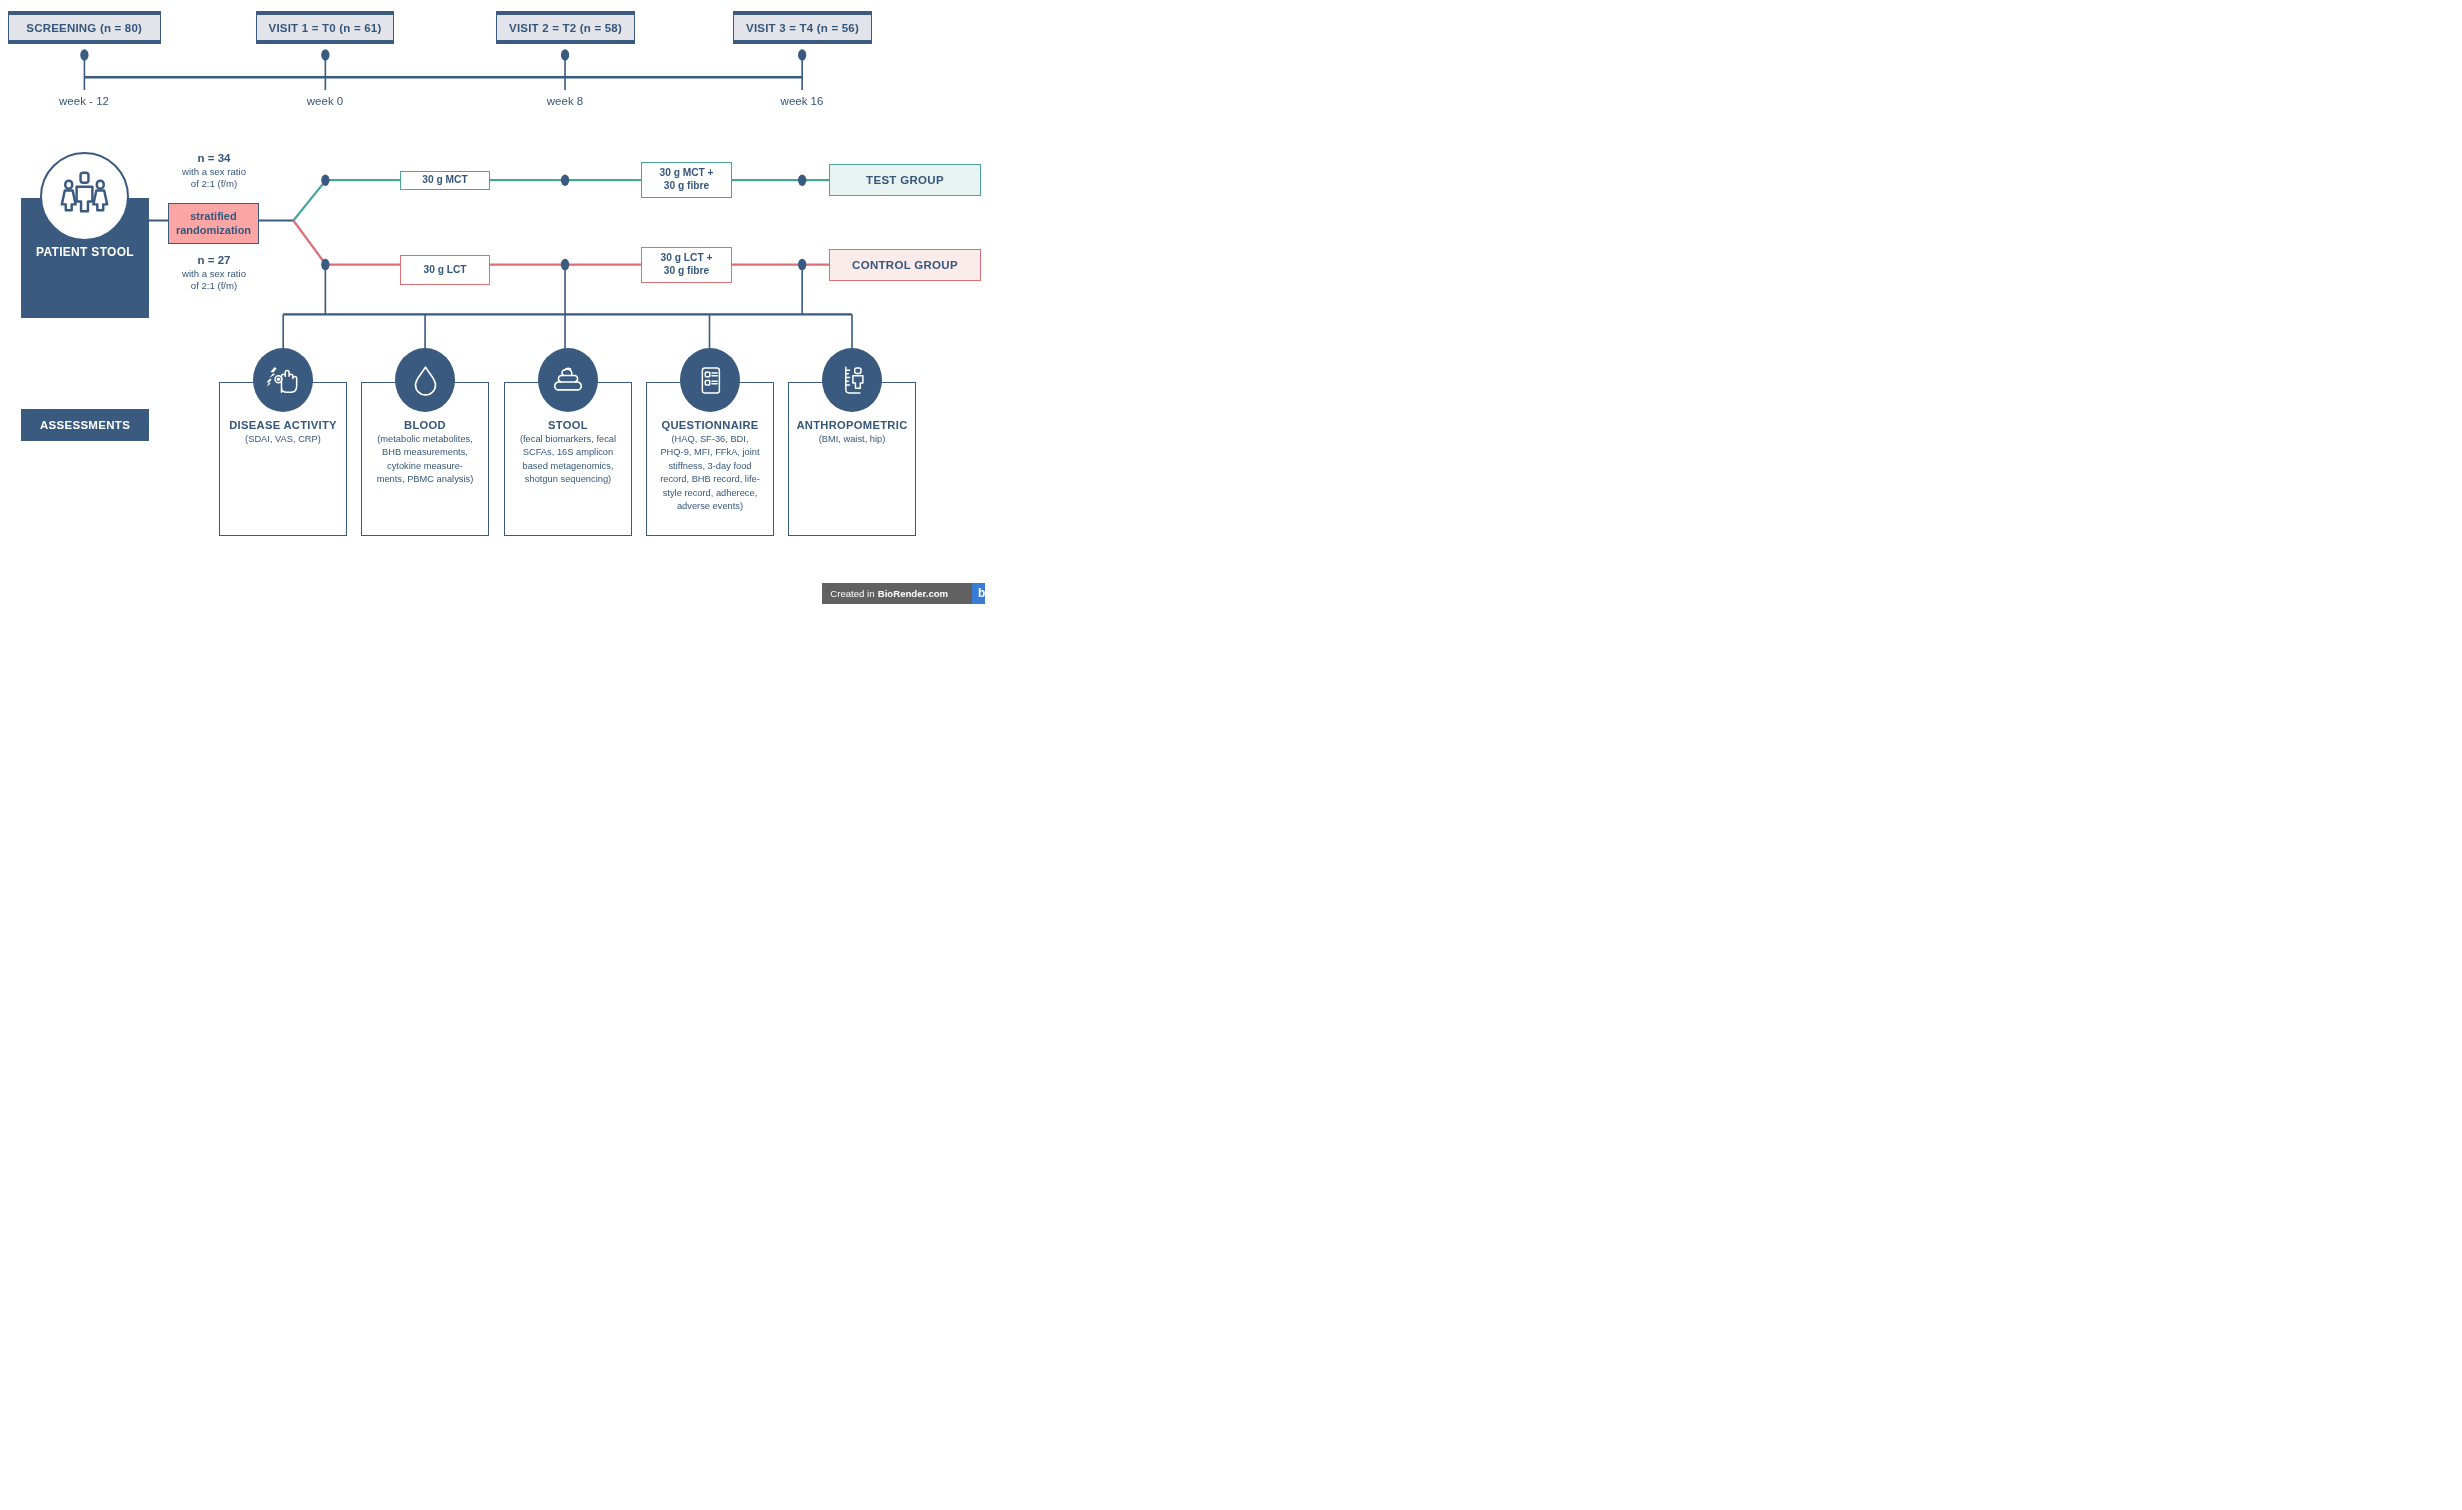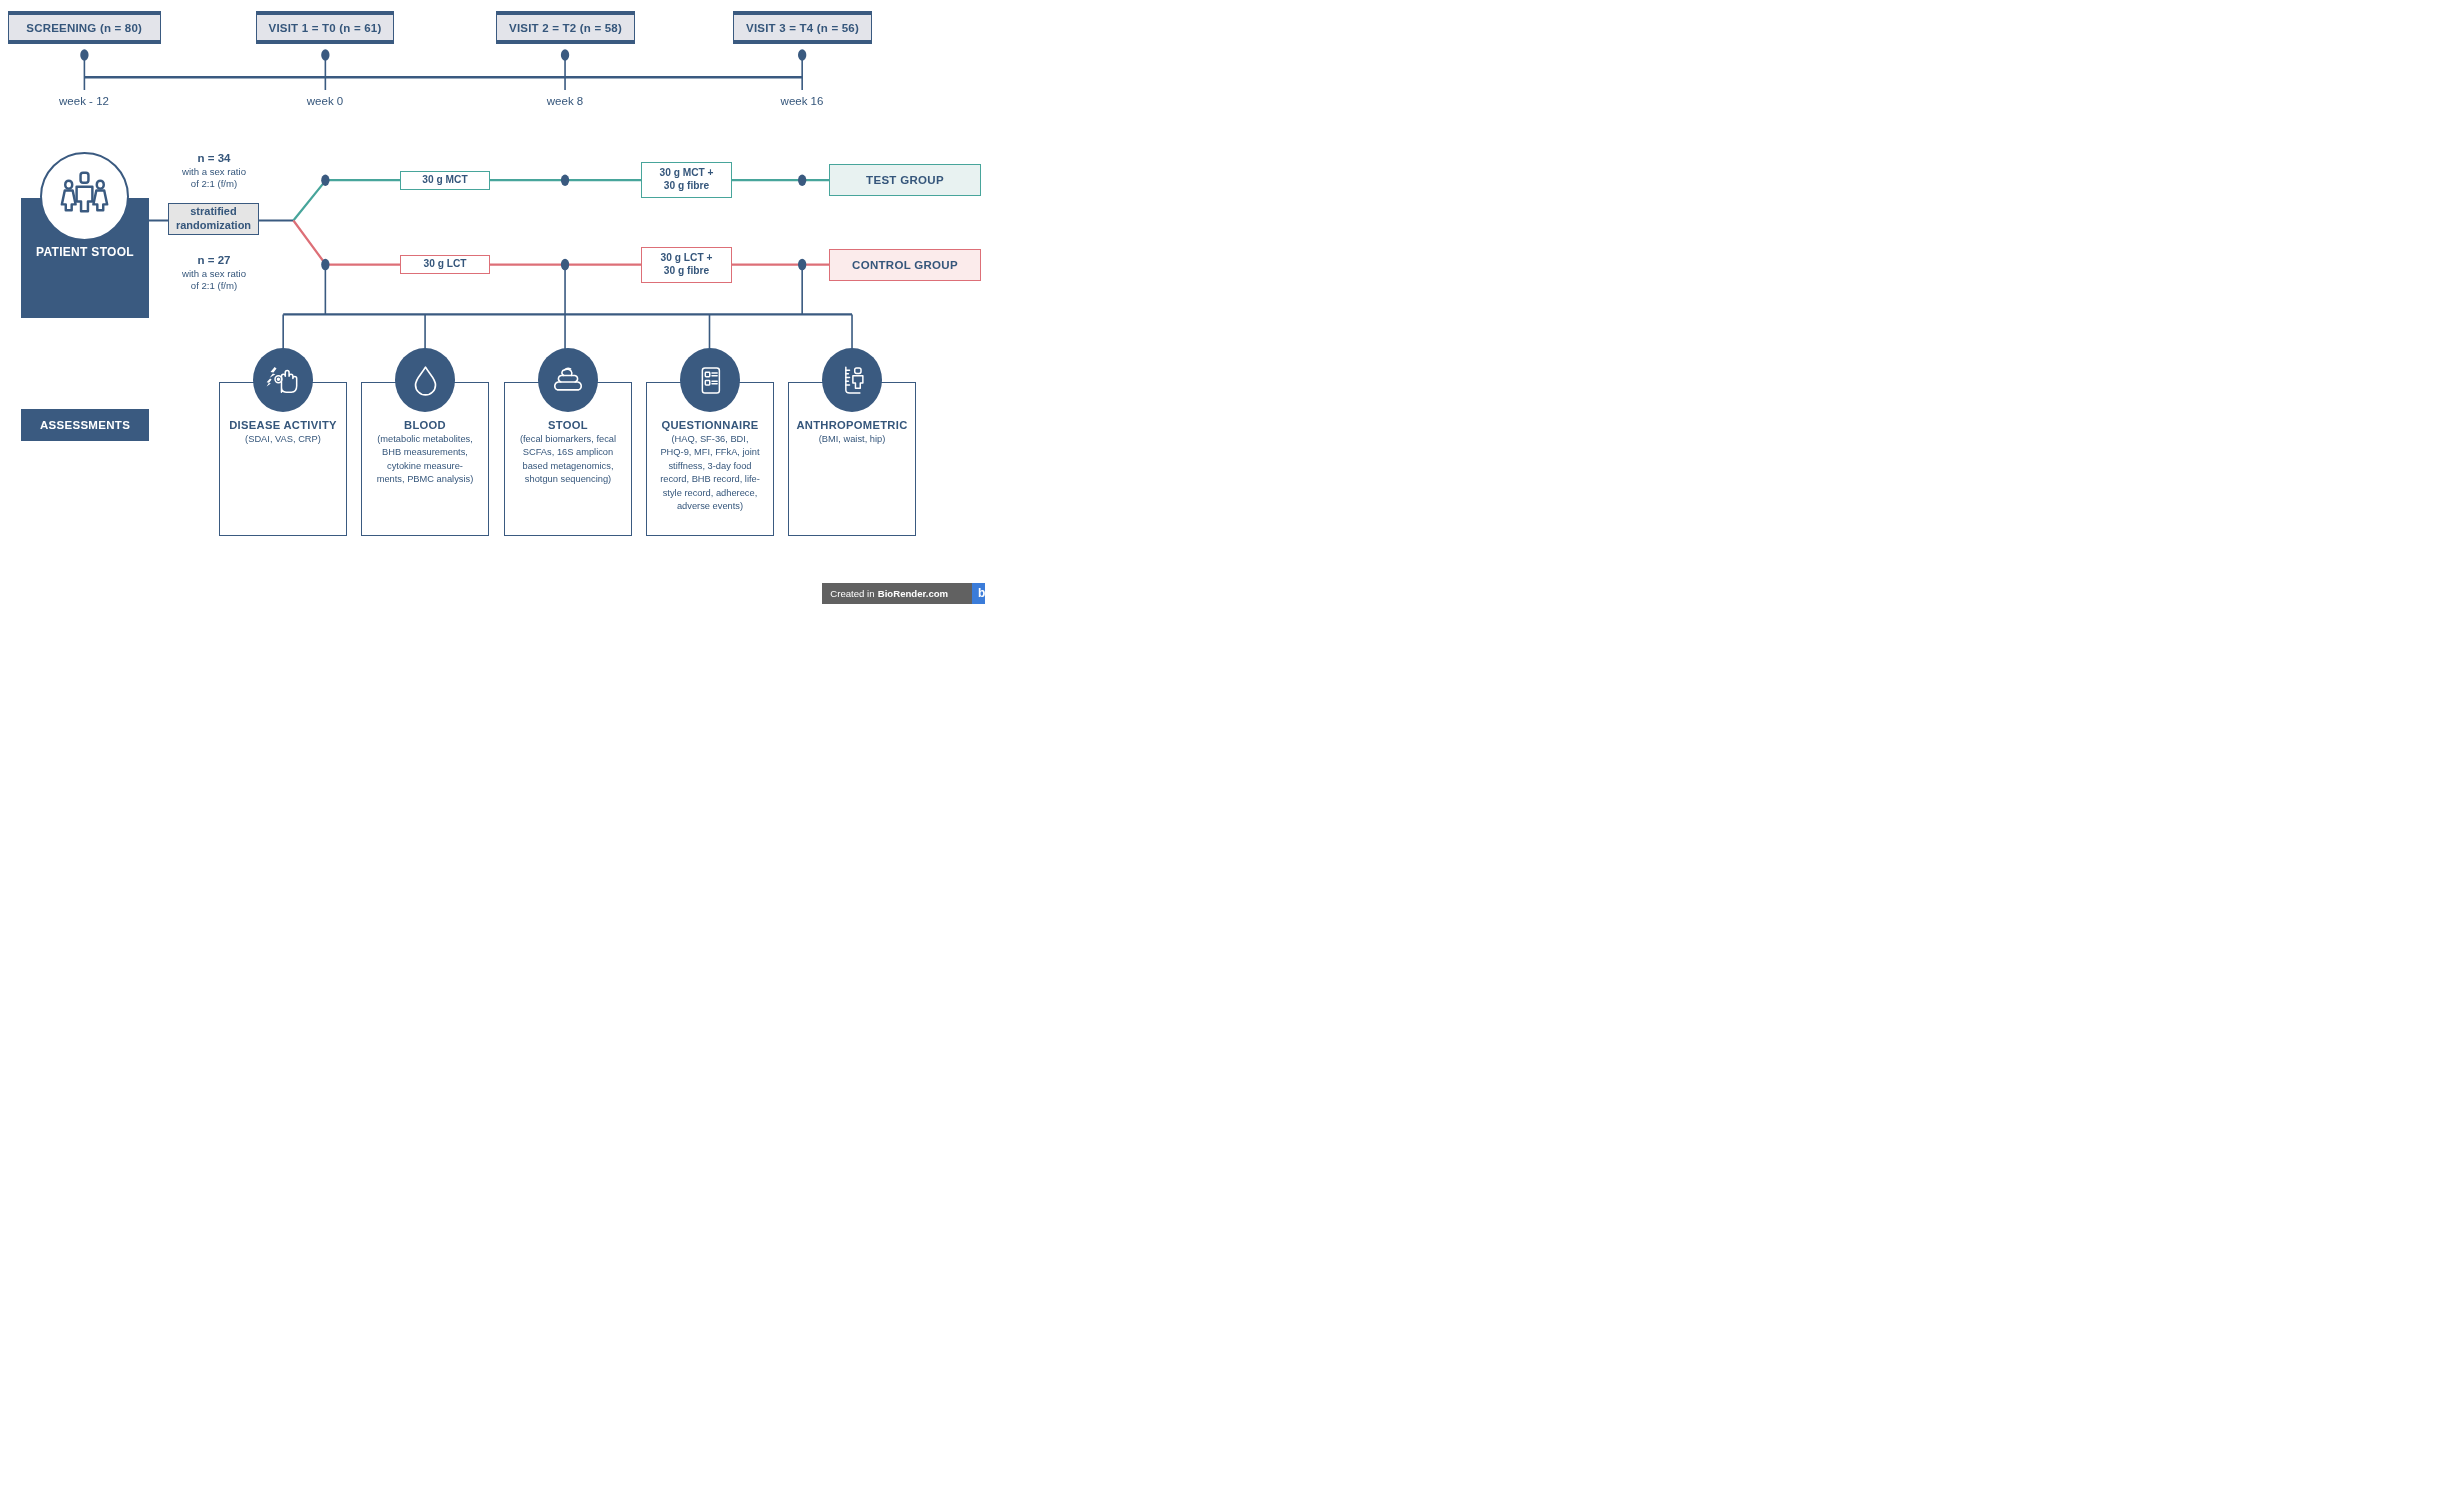--- a/index.html
+++ b/index.html
@@ -29,21 +29,21 @@
   .ps-square{left:21px;top:198px;width:128px;height:120px;background:var(--dark-blue);z-index:1;}
   .ps-label{left:21px;top:245px;width:128px;text-align:center;color:#fff;font-weight:bold;
     font-size:12px;letter-spacing:0.3px;z-index:3;}
   .ps-circle{left:40px;top:152px;width:89px;height:89px;background:#fff;border:2.6px solid var(--dark-blue);
     border-radius:50%;display:flex;align-items:center;justify-content:center;z-index:2;}
 
   .arm-note{left:150px;width:128px;text-align:center;line-height:1.3;}
   .arm-note .n{font-weight:bold;font-size:11.5px;}
   .arm-note .ratio{font-size:9.6px;white-space:pre-line;}
 
-  .rand-box{left:168px;top:203px;width:91px;height:32px;background:#e5e5e5;border:1.9px solid var(--dark-blue);
+  .rand-box{left:168px;top:203px;width:91px;height:41px;background:#fca5a5;border:1.9px solid var(--dark-blue);
     display:flex;align-items:center;justify-content:center;text-align:center;
     font-size:11px;font-weight:600;line-height:1.25;white-space:pre-line;}
 
   .int-box{background:#fff;display:flex;align-items:center;justify-content:center;text-align:center;
     font-weight:bold;font-size:10.2px;color:var(--ink);line-height:1.25;white-space:pre-line;}
   .int-box.teal{border:1.9px solid var(--teal);}
   .int-box.salmon{border:1.9px solid var(--salmon);}
 
   .group-box{left:829px;width:152px;height:32px;display:flex;align-items:center;justify-content:center;
     font-weight:bold;font-size:11.5px;letter-spacing:0.3px;color:var(--ink);}
@@ -149,21 +149,21 @@
     <div class="ratio">with a sex ratio
 of 2:1 (f/m)</div>
   </div>
 
   <div class="abs rand-box">stratified
 randomization</div>
 
   <div class="abs int-box teal" style="left:400px;top:171px;width:90px;height:19px;">30 g MCT</div>
   <div class="abs int-box teal" style="left:641px;top:162px;width:91px;height:36px;">30 g MCT +
 30 g fibre</div>
-  <div class="abs int-box salmon" style="left:400px;top:255px;width:90px;height:19px;">30 g LCT</div>
+  <div class="abs int-box salmon" style="left:400px;top:255px;width:90px;height:30px;">30 g LCT</div>
   <div class="abs int-box salmon" style="left:641px;top:247px;width:91px;height:36px;">30 g LCT +
 30 g fibre</div>
 
   <div class="abs group-box test" style="top:164px;">TEST GROUP</div>
   <div class="abs group-box control" style="top:249px;">CONTROL GROUP</div>
 
   <div class="abs assess-label">ASSESSMENTS</div>
 
   <div class="abs card" style="left:219px;">
     <div class="card-title">DISEASE ACTIVITY</div>

